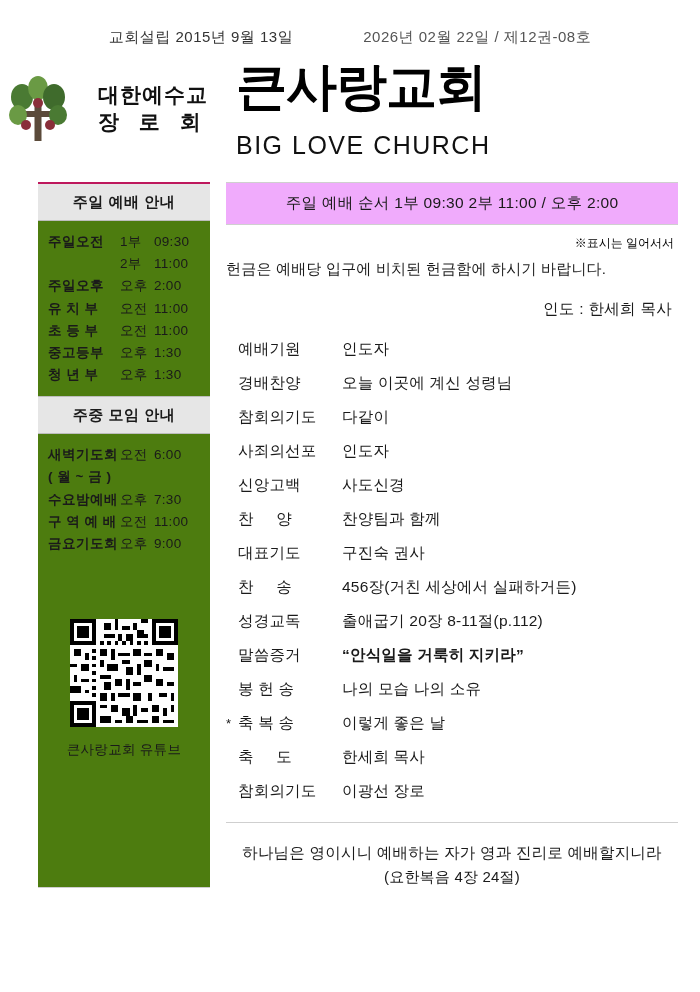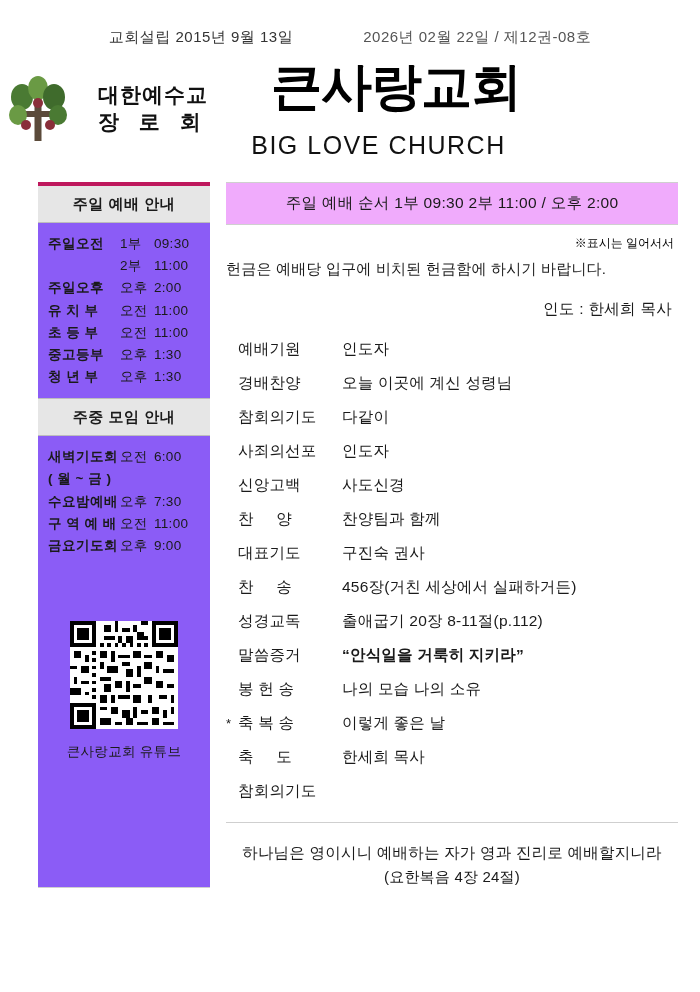--- a/index.html
+++ b/index.html
@@ -66,21 +66,20 @@
   .church-block {
     text-align: left;
     margin-left: 6px;
   }
   .church-name-kr {
     font-size: 51px;
     font-weight: bold;
     letter-spacing: -1px;
     line-height: 1.02;
     color: #000;
-    margin-left: 35px;
   }
   .church-name-en {
     font-size: 25px;
     letter-spacing: 1.5px;
     text-align: center;
     margin-top: 18px;
     color: #111;
   }
 
   
@@ -88,23 +87,23 @@
     display: flex;
     margin-top: 22px;
     padding-left: 38px;
     padding-right: 22px;
   }
 
   
   .leftcol {
     width: 172px;
     flex: none;
-    border-top: 4px solid #be185d;
+    border-top: 2px solid #be185d;
     border-bottom: 1px solid #cfcfcf;
-    background: #8b5cf6;
+    background: #4d7c0f;
   }
   .panel-title {
     background: #e6e6e6;
     text-align: center;
     font-size: 15px;
     font-weight: bold;
     padding: 9px 0 8px 0;
     border-bottom: 1px solid #bdbdbd;
     border-top: 1px solid #bdbdbd;
     letter-spacing: 0.5px;
@@ -500,20 +499,21 @@
           <span class="detail">이렇게 좋은 날</span>
         </div>
         <div class="order-row">
           <span class="star"></span>
           <span class="name">축     도</span>
           <span class="detail">한세희 목사</span>
         </div>
         <div class="order-row">
           <span class="star"></span>
           <span class="name">참회의기도</span>
+          <span class="detail">이광선 장로</span>
         </div>
       </div>
 
       <div class="verse">
         <div>하나님은 영이시니 예배하는 자가 영과 진리로 예배할지니라</div>
         <div class="ref">(요한복음 4장 24절)</div>
       </div>
     </div>
   </div>
 </div>

